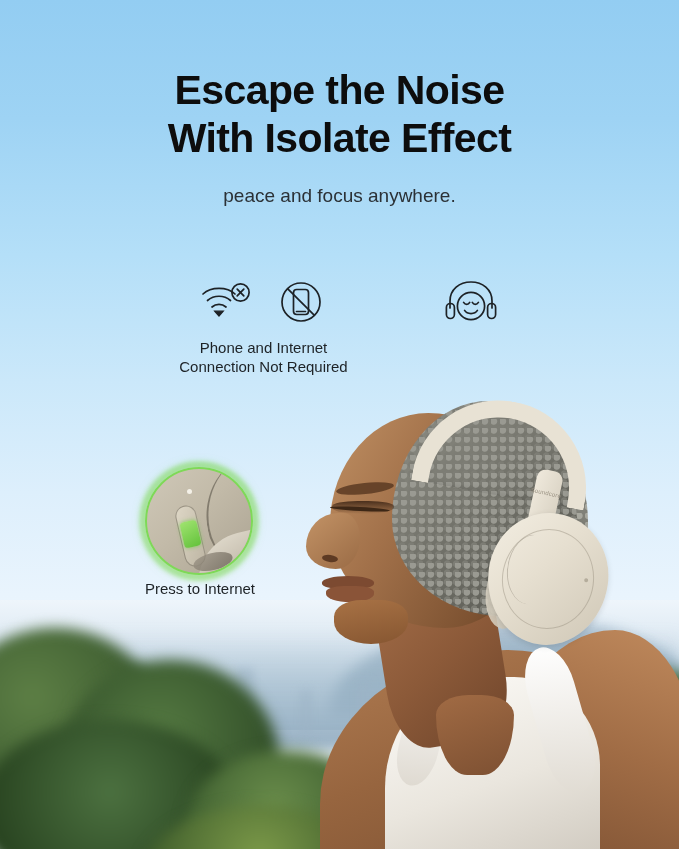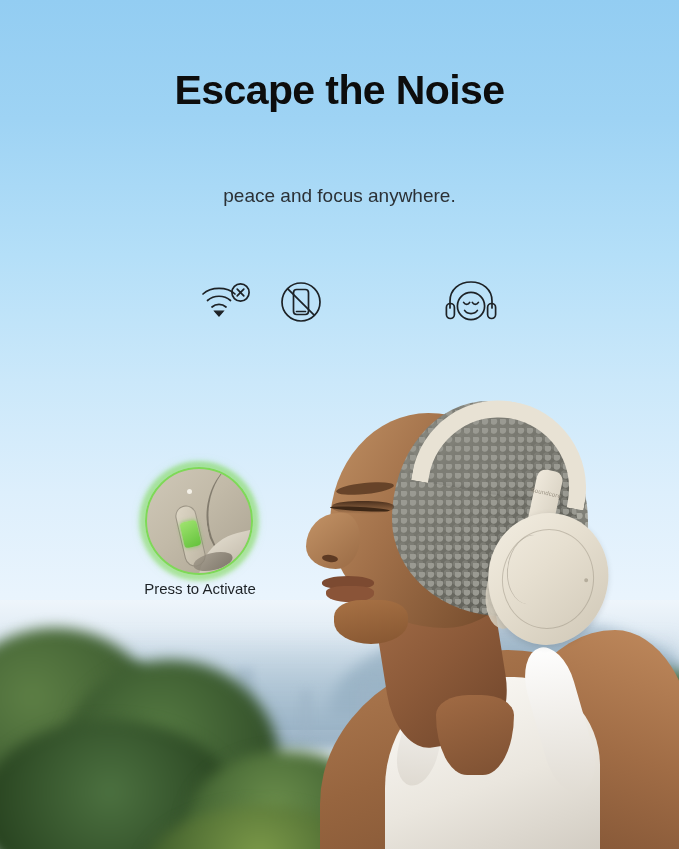--- a/index.html
+++ b/index.html
@@ -331,20 +331,21 @@
     <div class="hp-pad"></div>
     <div class="hp-cup">
       <div class="hp-cup-inner"></div>
       <div class="hp-seam"></div>
       <div class="hp-dot"></div>
     </div>
   </div>
 
   <div class="headline">
     <div>Escape the Noise</div>
+    <div>With Isolate Effect</div>
   </div>
 
   <div class="subcopy">
     <div>peace and focus anywhere.</div>
   </div>
 
   <div class="features">
 
     <div class="feat group-a">
       <div class="feat-icons" style="justify-content:center;">
@@ -360,20 +361,24 @@
         </div>
         <div class="feat-ico">
           <svg width="48" height="48" viewBox="0 0 48 48" fill="none" stroke="#1d2226" stroke-width="1.7" stroke-linecap="round">
             <circle cx="24" cy="24" r="19"></circle>
             <rect x="16.5" y="11.5" width="15" height="25" rx="3.2"></rect>
             <path d="M19.5 33.5 h9"></path>
             <path d="M10.8 10.8 L37.2 37.2"></path>
           </svg>
         </div>
       </div>
+      <div class="feat-label">
+        <div>Phone and Internet</div>
+        <div>Connection Not Required</div>
+      </div>
     </div>
 
     <div class="feat group-b">
       <div class="feat-icons" style="justify-content:center;">
         <div class="feat-ico">
           <svg width="56" height="46" viewBox="0 0 56 46" fill="none" stroke="#1d2226" stroke-width="1.7" stroke-linecap="round">
             <path d="M7 29 V22 C7 10.5, 16.4 3, 28 3 C39.6 3, 49 10.5, 49 22 V29"></path>
             <rect x="3.4" y="24.5" width="8" height="15" rx="4"></rect>
             <rect x="44.6" y="24.5" width="8" height="15" rx="4"></rect>
             <circle cx="28" cy="27" r="13.6"></circle>
@@ -391,15 +396,15 @@
     <div class="inset-ring"></div>
     <div class="inset">
       <div class="inset-cupline"></div>
       <div class="inset-edge"></div>
       <div class="inset-highlight"></div>
       <div class="inset-slot"></div>
       <div class="inset-green"></div>
       <div class="inset-oval"></div>
     </div>
   </div>
-  <div class="inset-caption">Press to Activate</div>
+  <div class="inset-caption">Press to Internet</div>
 
 </div>
 
 </body></html>

